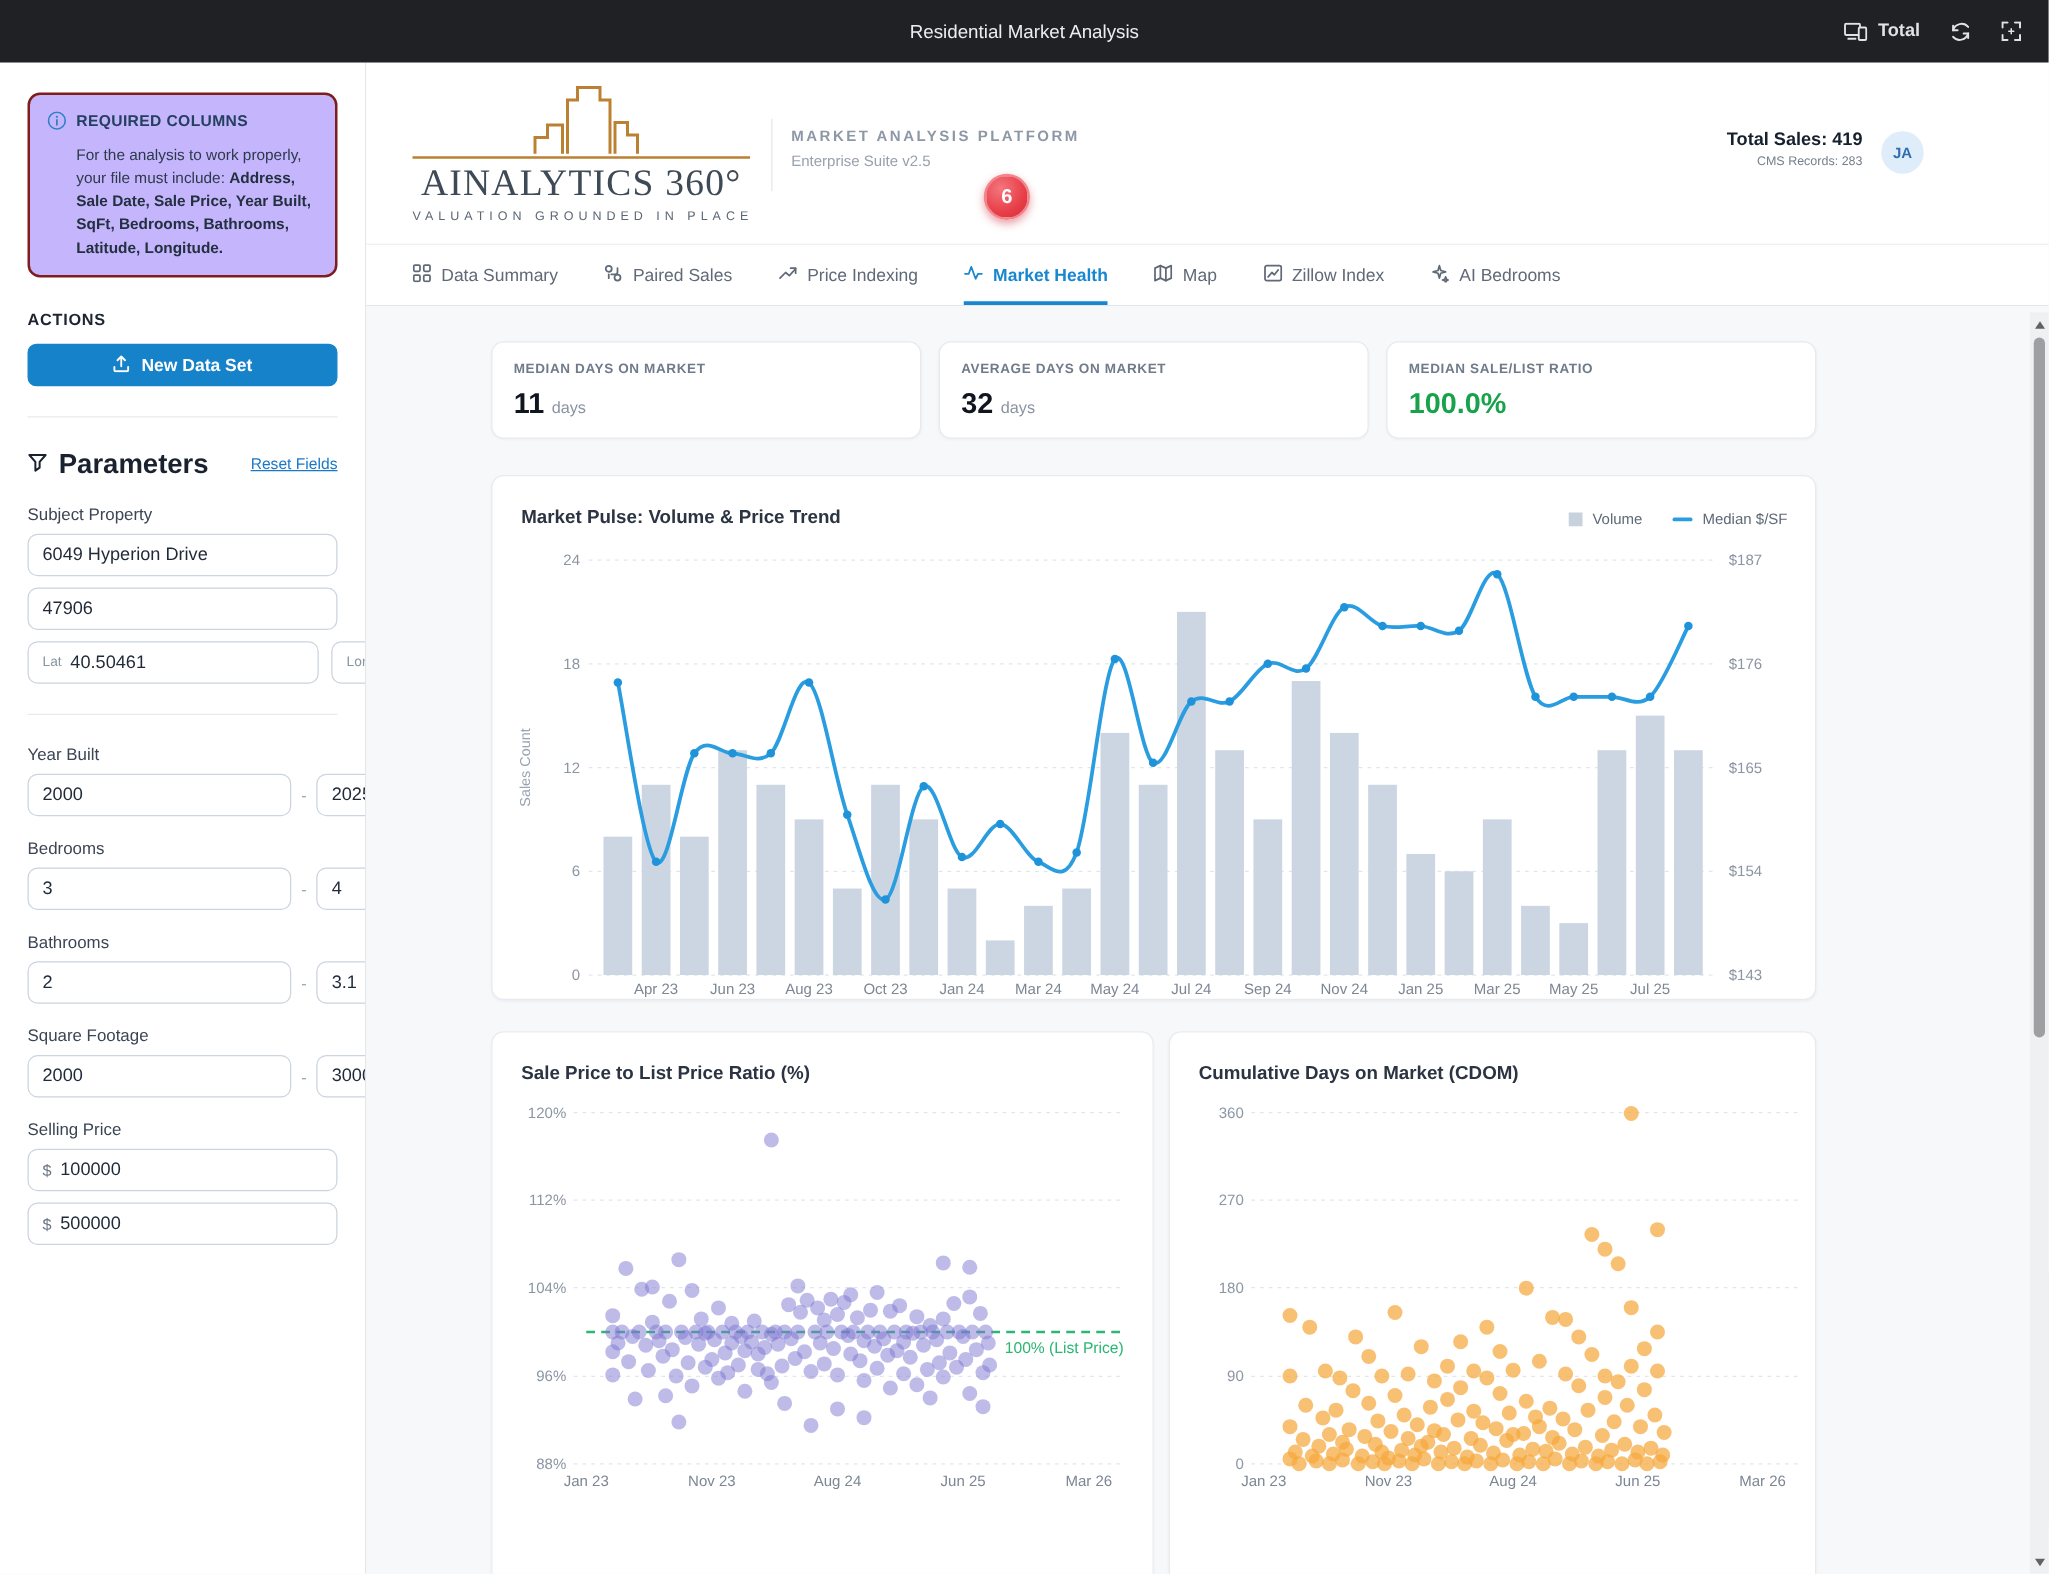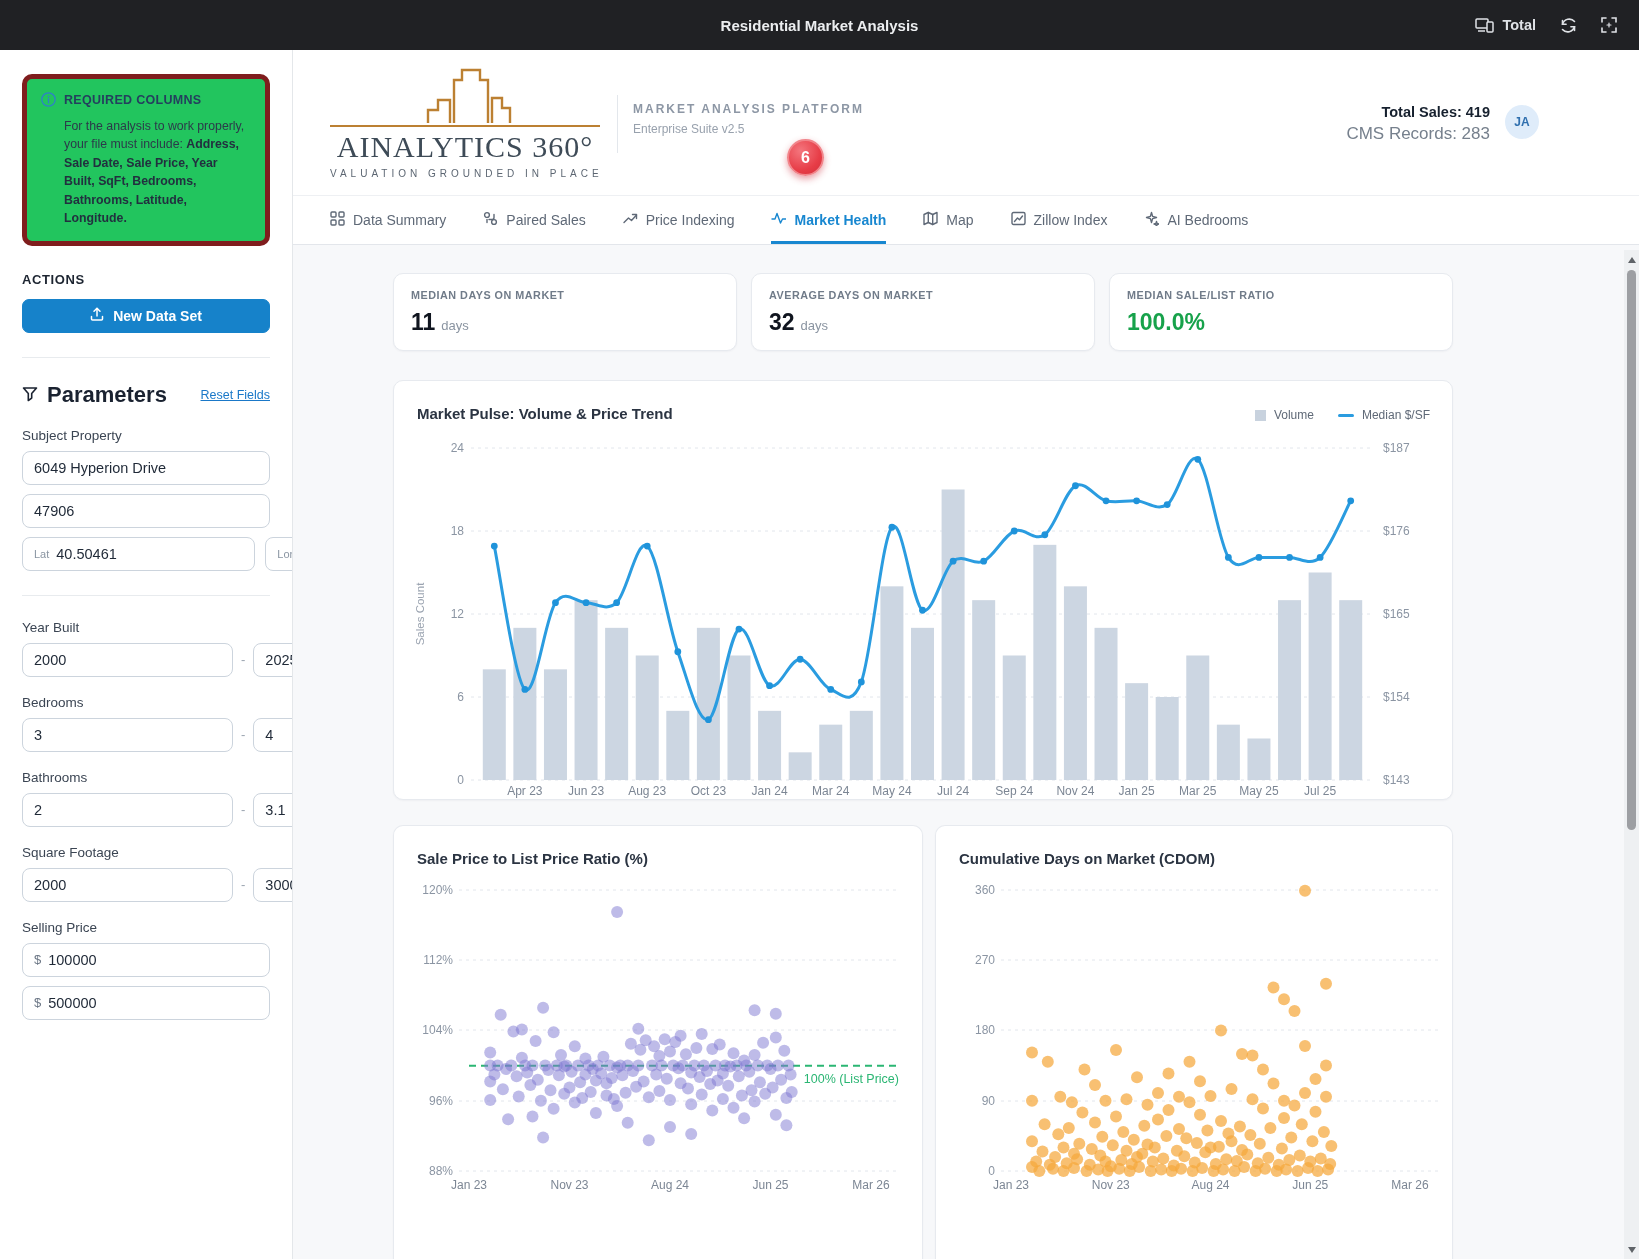--- a/index.html
+++ b/index.html
@@ -1,28 +1,28 @@
 <!DOCTYPE html>
 <html><head>
 <meta charset="utf-8">
 <style>
   * { margin:0; padding:0; box-sizing:border-box; }
   html,body { width:1639px; height:1259px; overflow:hidden; }
   body { font-family:"Liberation Sans", sans-serif; background:#f7f8fa; position:relative; color:#1f2937; }
 
   
   .topbar { position:absolute; left:0; top:0; width:1639px; height:50px; background:#202124; display:flex; align-items:center; justify-content:center; z-index:30; }
-  .topbar-title { color:#eceef0; font-size:15px; font-weight:700; }
+  .topbar-title { color:#eceef0; font-size:15px; font-weight:400; }
   .topbar-right { position:absolute; right:22px; top:0; height:50px; display:flex; align-items:center; gap:24px; color:#dfe2e6; }
   .device-btn { display:flex; align-items:center; gap:8px; font-size:14.5px; font-weight:600; cursor:pointer; }
   .tb-icon { display:flex; align-items:center; cursor:pointer; }
 
   
   .sidebar { position:absolute; left:0; top:50px; width:293px; height:1209px; background:#ffffff; border-right:1px solid #e4e7ea; padding:24px 22px; overflow:hidden; }
-  .infobox { background:#22c55e; border:5px solid #7f1d1d; border-radius:10px; padding:13px 14px; }
+  .infobox { background:#c4b5fd; border:2px solid #7f1d1d; border-radius:10px; padding:13px 14px; }
   .infobox-head { display:flex; align-items:flex-start; gap:8px; margin-bottom:6px; }
   .infobox-title { font-size:12.5px; font-weight:700; color:#24405e; letter-spacing:.3px; padding-top:1px; }
   .infobox-body { font-size:12.3px; line-height:1.5; color:#2c3a4a; padding-left:23px; }
   .infobox-body b { color:#22303f; }
   .section-heading { font-size:13px; font-weight:700; color:#1d2531; letter-spacing:.6px; margin:26px 0 12px 0; }
   .btn { width:100%; height:34px; border-radius:7px; display:flex; align-items:center; justify-content:center; gap:9px; font-size:14px; font-weight:600; cursor:pointer; }
   .btn-primary { background:#1682ca; color:#ffffff; border:1px solid #1682ca; margin-bottom:11px; }
   .btn-ghost { background:#ffffff; color:#2b3644; border:1px solid #c9d1da; }
   .divider { height:1px; background:#e8ebee; margin:24px 0; }
   .param-head { display:flex; align-items:center; justify-content:space-between; margin-bottom:20px; }
@@ -52,21 +52,21 @@
   .header-sep { position:absolute; left:324px; top:45px; width:1px; height:58px; background:#e3e7ec; }
   .platform { position:absolute; left:340px; top:52px; }
   .platform-title { font-size:12px; font-weight:700; color:#8d97a5; letter-spacing:2px; }
   .platform-sub { font-size:12px; color:#98a1ad; margin-top:6px; }
   .badge { position:absolute; left:494px; top:89px; width:37px; height:37px; border-radius:50%;
            background:radial-gradient(circle at 35% 30%, #f4767e, #e73d47 62%, #d32f3a);
            border:2px solid #f1858b; box-shadow:0 3px 7px rgba(205,40,55,.45);
            display:flex; align-items:center; justify-content:center; color:#fff; font-size:16px; font-weight:700; }
   .sales-block { position:absolute; right:149px; top:54px; text-align:right; }
   .sales-total { font-size:14.5px; font-weight:700; color:#16202e; }
-  .sales-cms { font-size:17px; color:#76808d; margin-top:4px; }
+  .sales-cms { font-size:10px; color:#76808d; margin-top:4px; }
   .avatar { position:absolute; right:100px; top:55px; width:34px; height:34px; border-radius:50%; background:#dfecfa; color:#2f6fae; font-size:12px; font-weight:700; display:flex; align-items:center; justify-content:center; cursor:pointer; }
 
   .tabbar { position:absolute; left:0; top:145px; width:1346px; height:50px; background:#ffffff; border-top:1px solid #eef0f3; border-bottom:1px solid #e3e6eb; display:flex; align-items:stretch; padding-left:37px; gap:37px; }
   .tab { display:flex; align-items:center; gap:8px; font-size:14px; color:#5f6977; cursor:pointer; border-bottom:3px solid transparent; padding-top:2px; }
   .tab.active { color:#1887d0; font-weight:600; border-bottom-color:#1887d0; }
 
   .content { position:absolute; left:0; top:195px; width:1346px; height:1014px; background:#f7f8fa; }
 
   .kpi-row { position:absolute; left:100px; top:28px; width:1060px; display:flex; gap:14px; }
   .kpi-card { flex:1; height:78px; background:#fff; border:1px solid #e7eaef; border-radius:10px; box-shadow:0 1px 2px rgba(16,24,40,.04); padding:15px 17px; }

